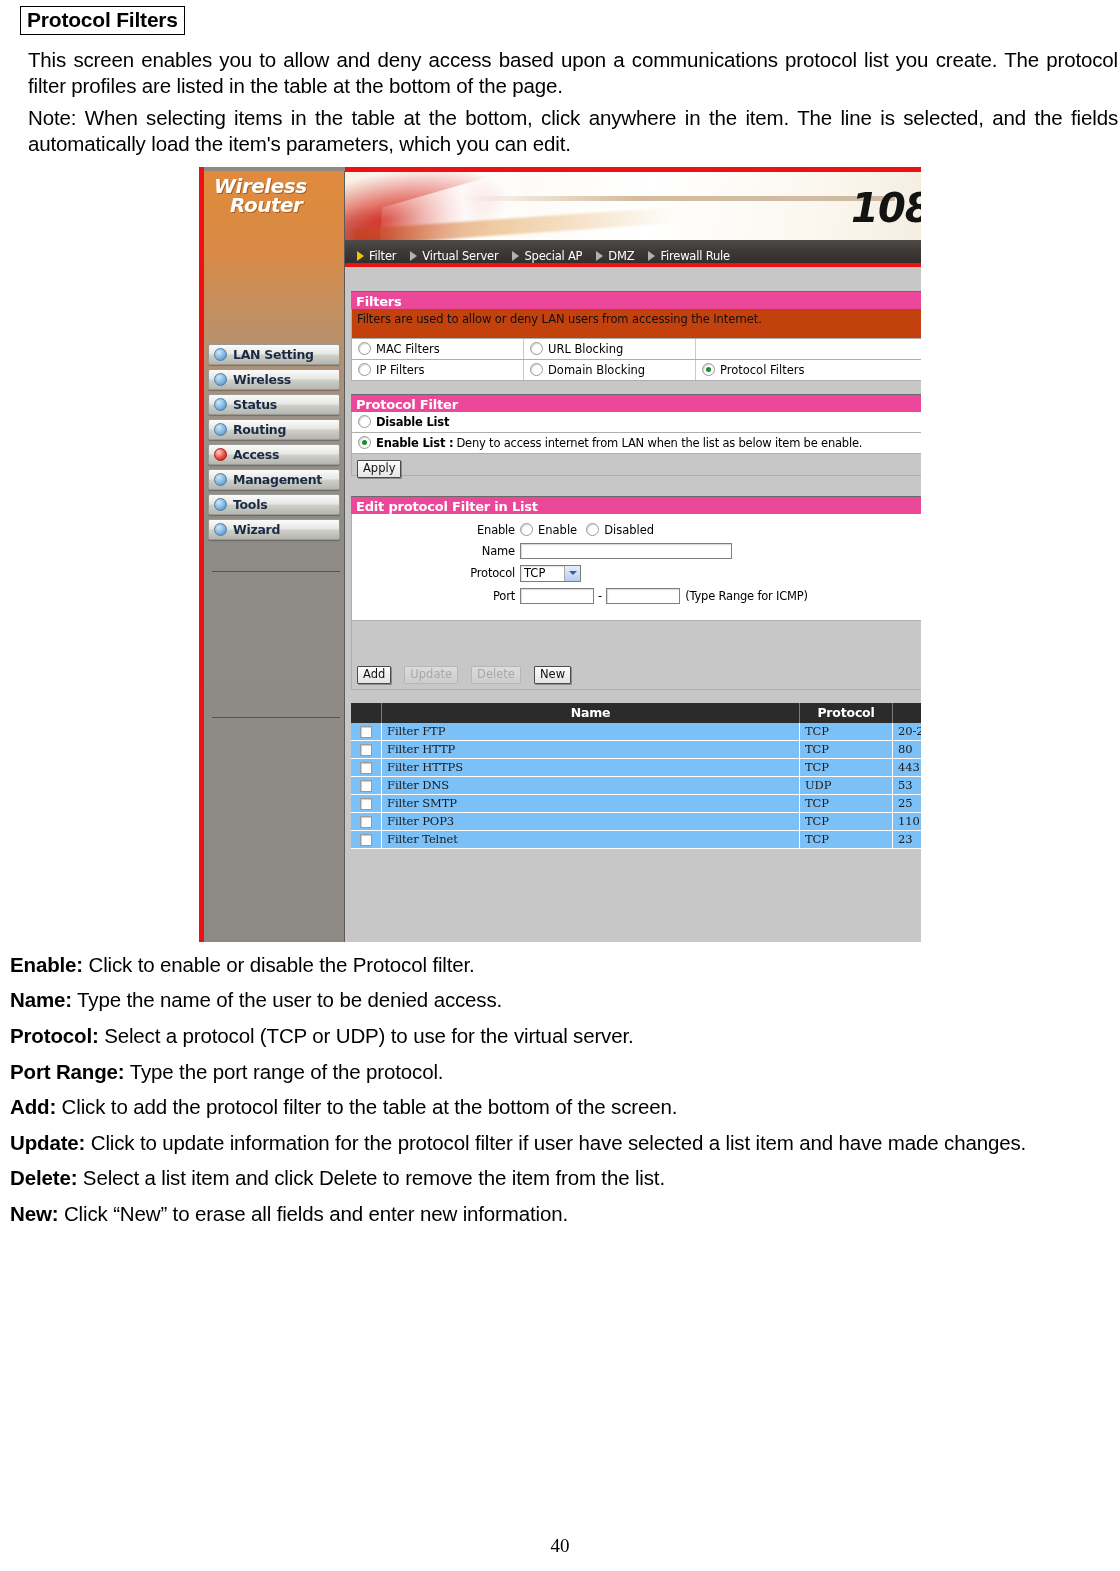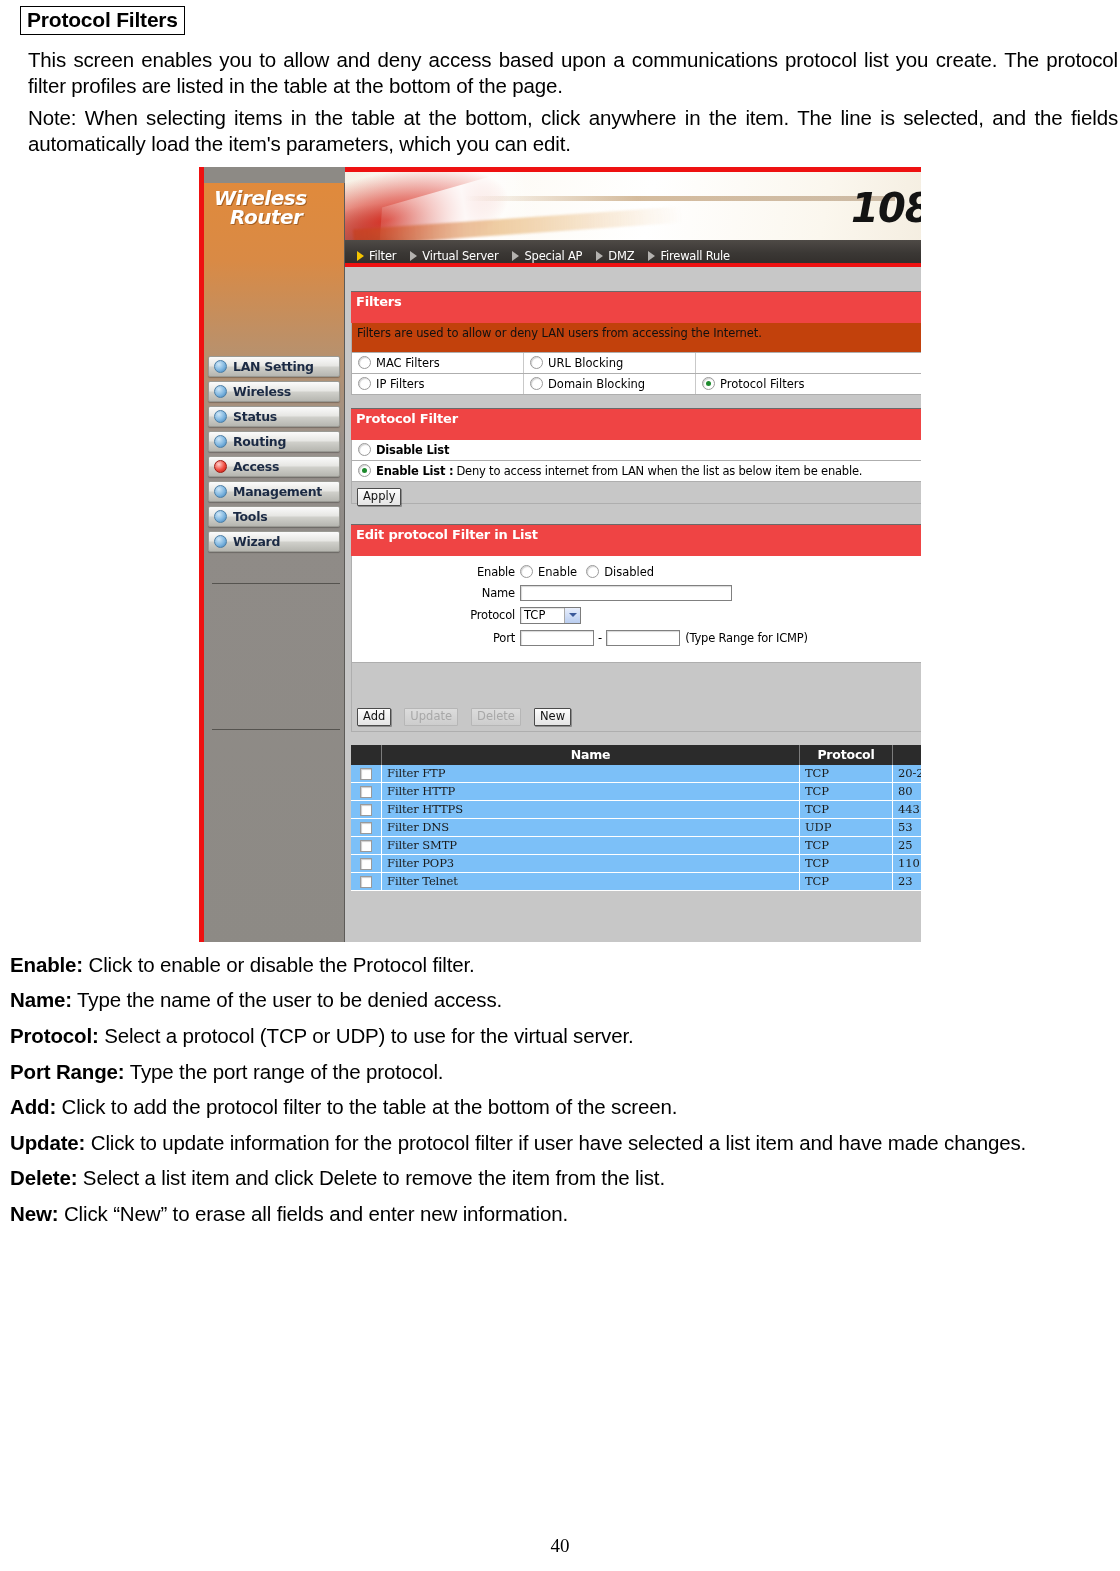--- a/index.html
+++ b/index.html
@@ -75,21 +75,21 @@
     position: relative;
     box-sizing: border-box;
     border-left: 5px solid #ee1111;
     overflow: hidden;
     font-family: "DejaVu Sans", sans-serif;
   }
 
   
   .left-col {
     position: absolute;
-    left: 0; top: 16px;
+    left: 0; top: 4px;
     width: 140px;
     height: 775px;
     background: linear-gradient(to bottom,
        #e08a3c 0%, #d98a45 10%, #b8916d 22%, #98918c 34%,
        #8f8b87 45%, #8d8a85 100%);
     border-right: 1px solid #5d5b58;
   }
   .brand {
     position: absolute;
     left: 10px; top: 6px;
@@ -282,25 +282,25 @@
     letter-spacing: -0.2px;
     font-family: "DejaVu Sans", sans-serif;
   }
 
   .content {
     background: #c7c7c7;
     padding: 24px 6px 0 6px;
   }
 
   .bar-title {
-    background: #ef4444;
+    background: #ec4899;
     color: #ffffff;
     font-size: 13px;
     font-weight: bold;
-    padding: 2px 0 14px 5px;
+    padding: 2px 0 0 5px;
     letter-spacing: -0.2px;
     border-top: 1px solid #6a6a6a;
     font-family: "DejaVu Sans", sans-serif;
   }
   .white-row {
     background: #c2410c;
     border: 1px solid #aeaeae;
     border-top: none;
     font-size: 11.5px;
     padding: 3px 0 12px 5px;

